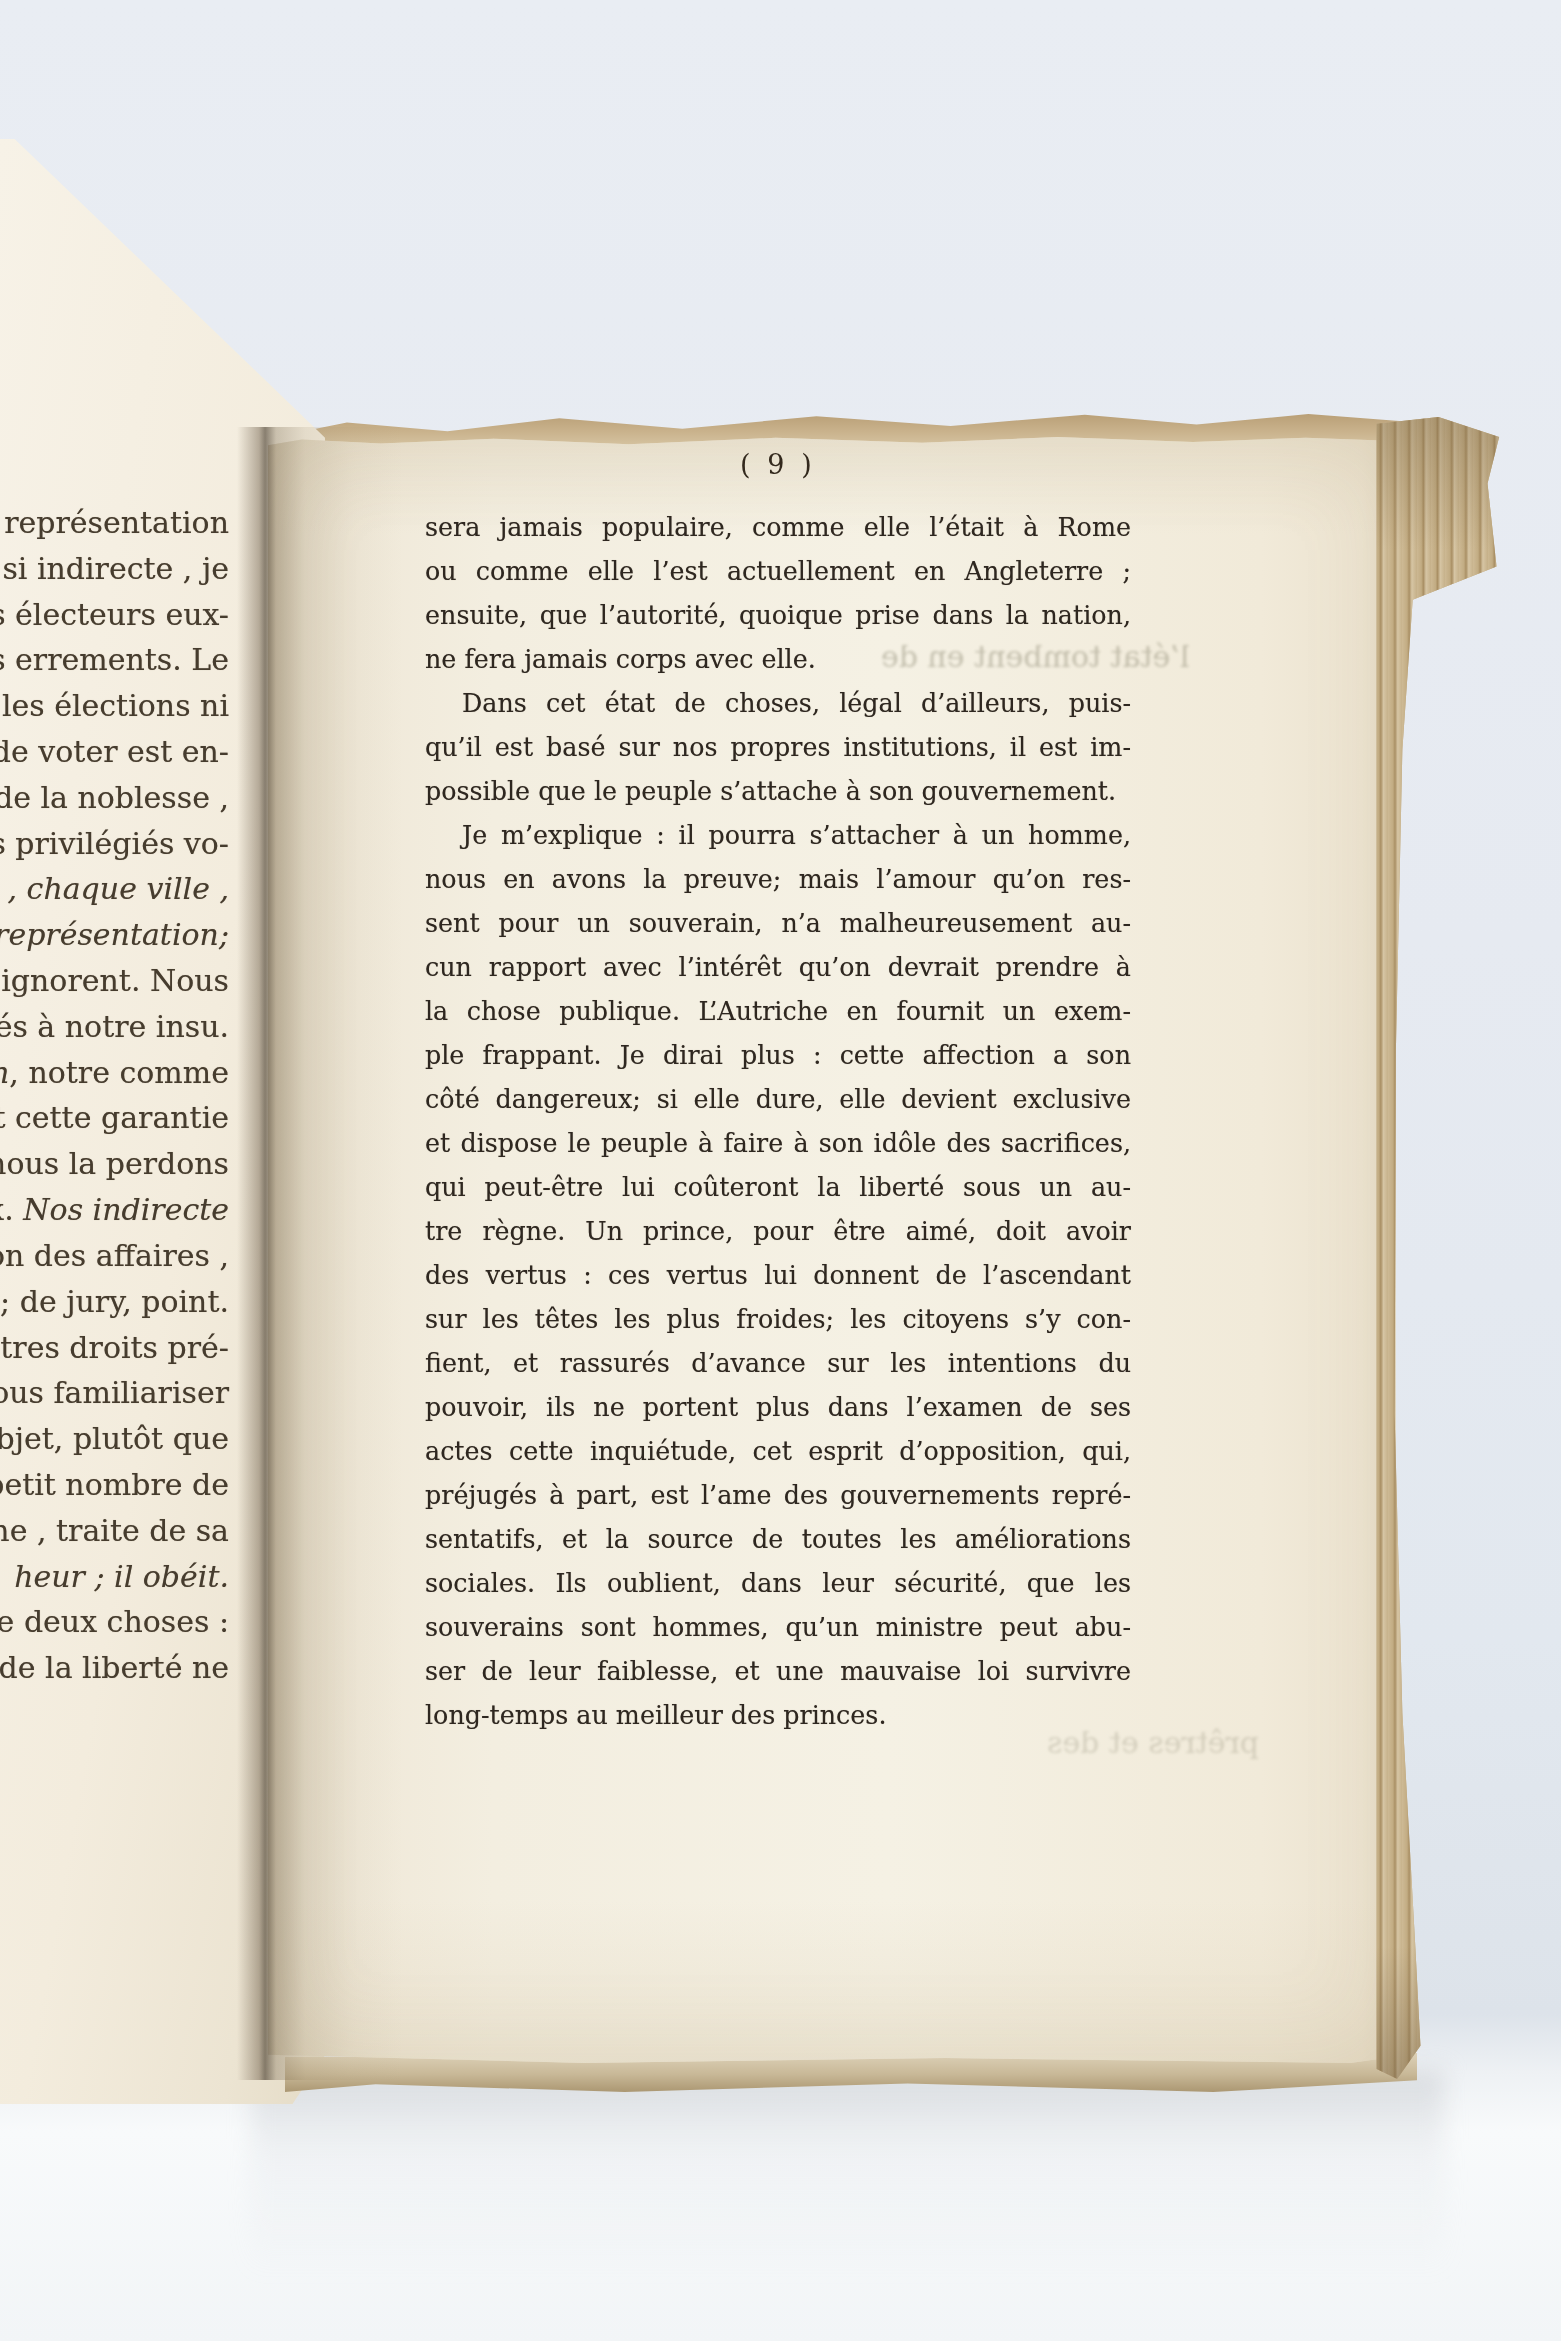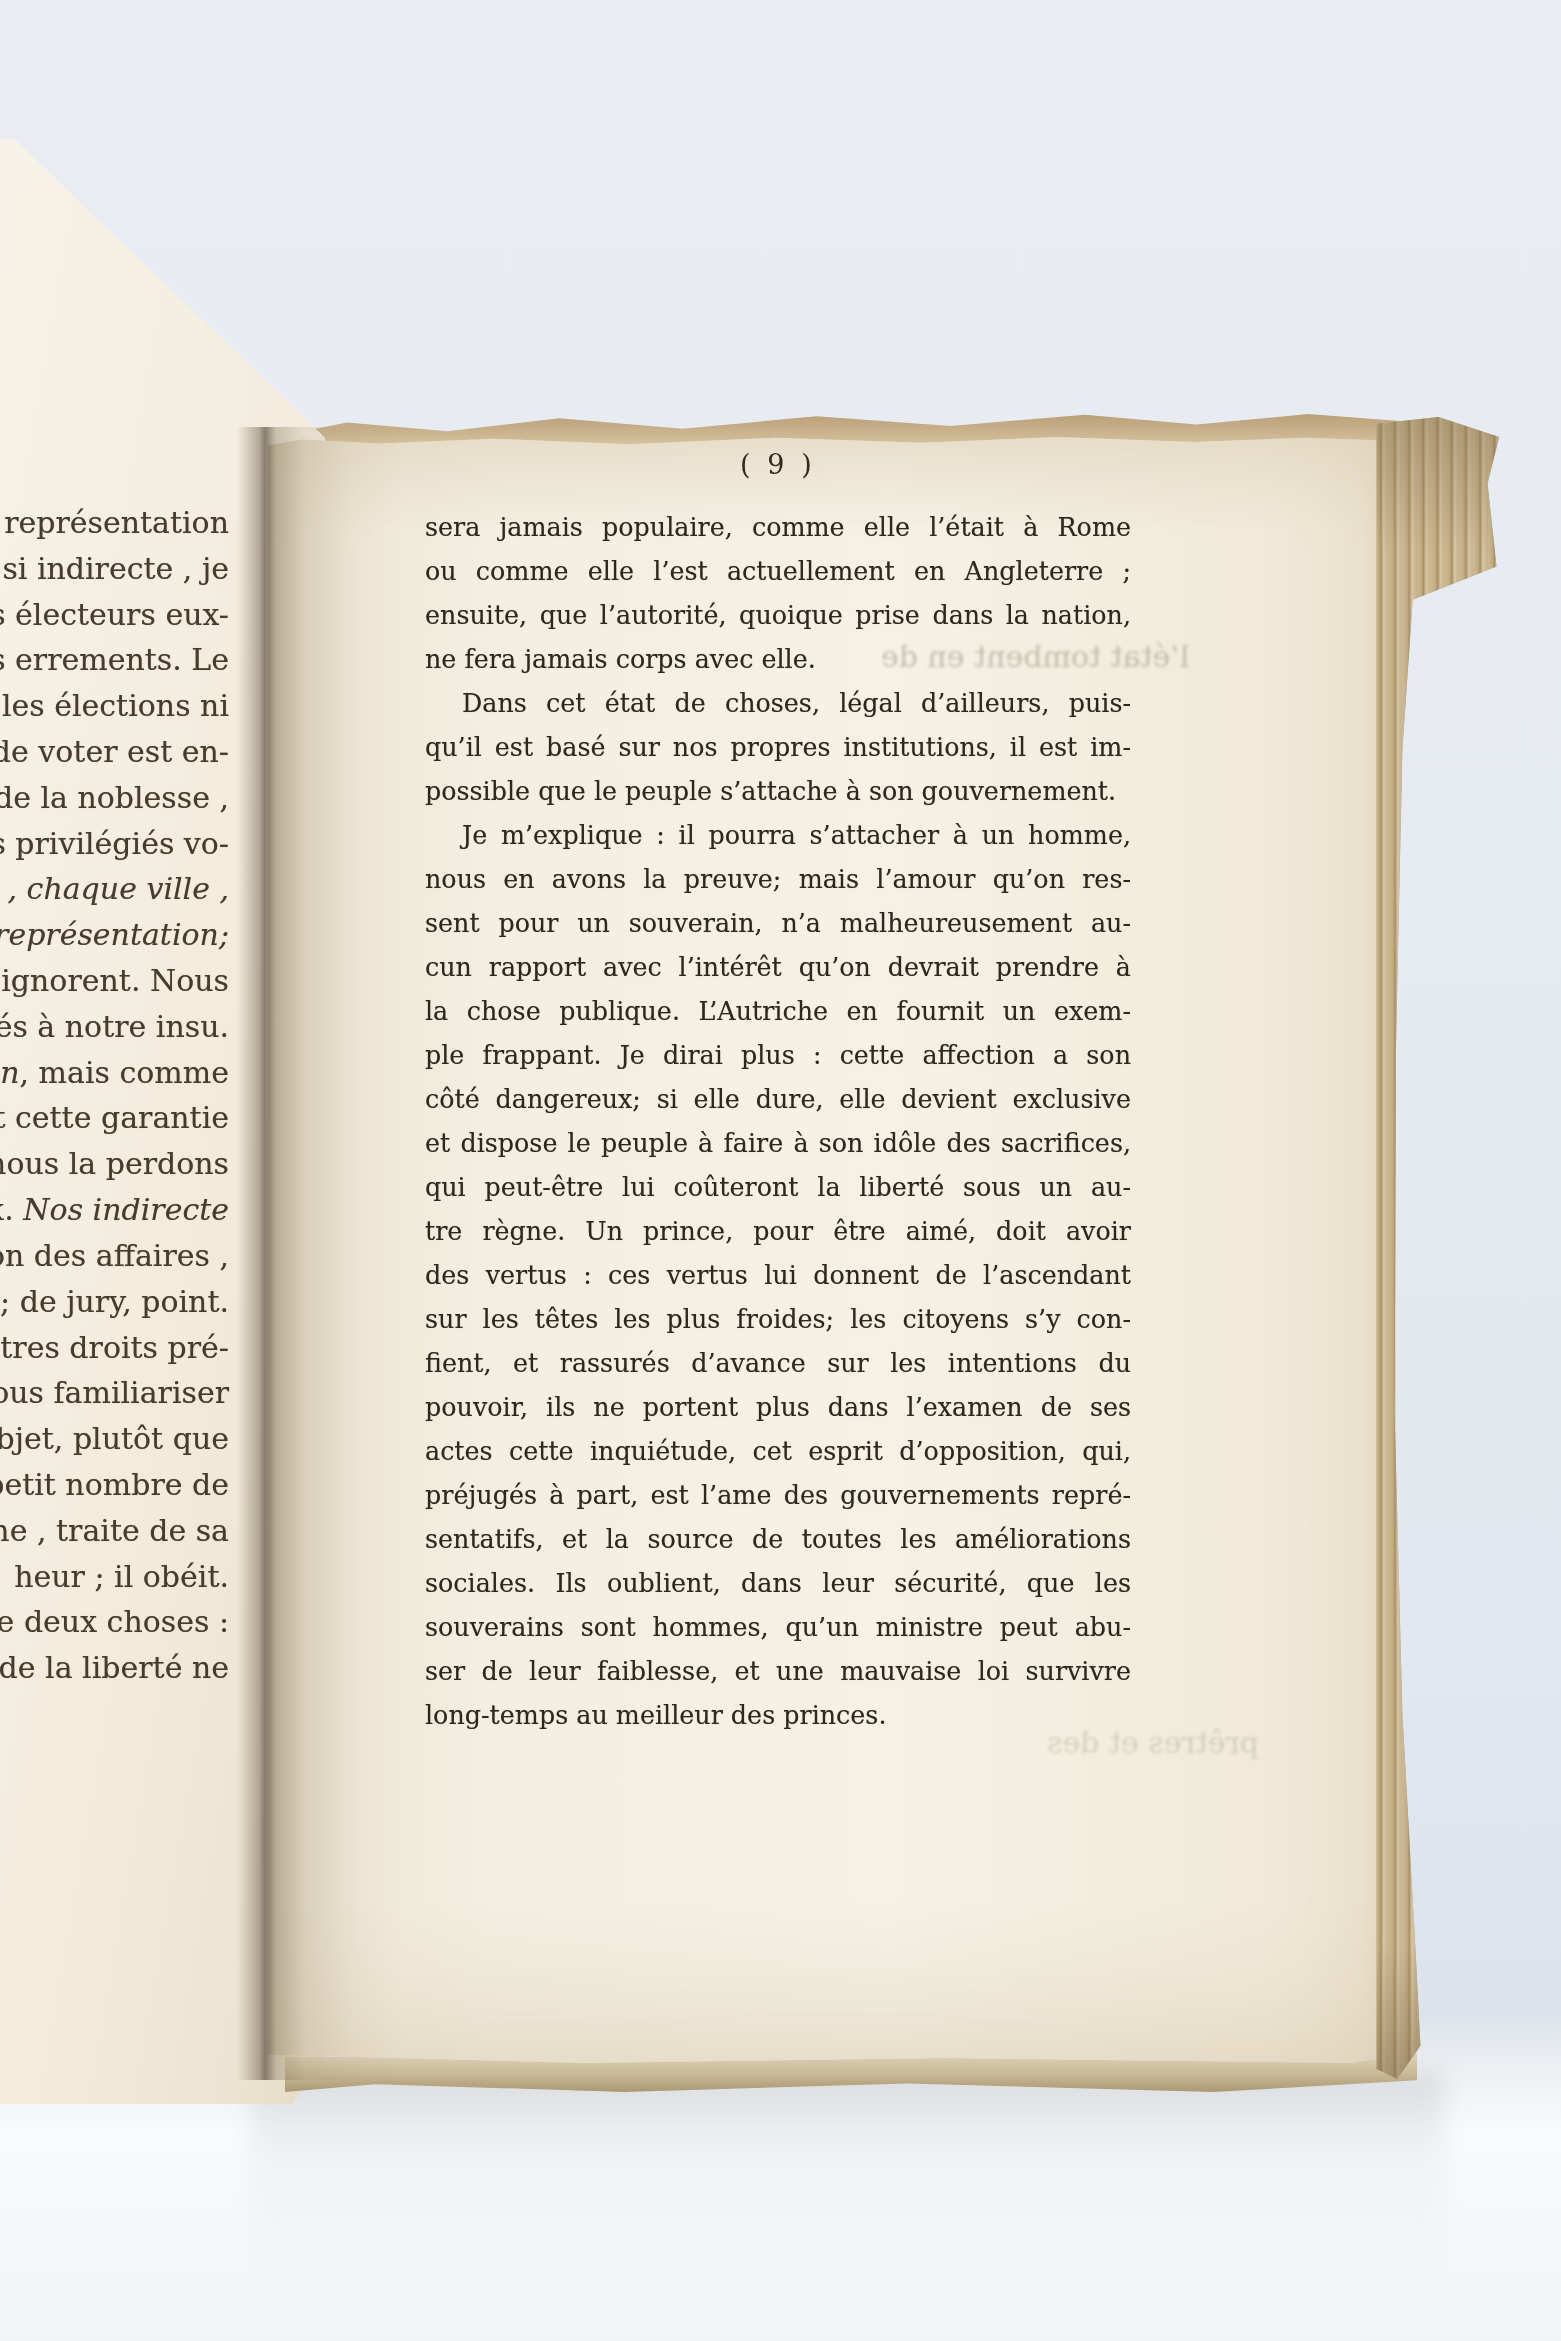--- a/index.html
+++ b/index.html
@@ -71,32 +71,32 @@
       <div class="left-line" style="top: 458px;"><span>que nos électeurs eux-</span></div>
       <div class="left-line" style="top: 503px;"><span>vre les errements. Le</span></div>
       <div class="left-line" style="top: 549px;"><span>dans les élections ni</span></div>
       <div class="left-line" style="top: 595px;"><span>droit de voter est en-</span></div>
       <div class="left-line" style="top: 641px;"><span>ne et de la noblesse ,</span></div>
       <div class="left-line" style="top: 687px;"><span>ue les privilégiés vo-</span></div>
       <div class="left-line" style="top: 732px;"><span class="it">ince , chaque ville ,</span></div>
       <div class="left-line" style="top: 778px;"><span class="it">sa représentation;</span></div>
       <div class="left-line" style="top: 824px;"><span>yens l’ignorent. Nous</span></div>
       <div class="left-line" style="top: 870px;"><span>sentés à notre insu.</span></div>
-      <div class="left-line" style="top: 916px;"><span class="it">ition</span><span>, mais comme</span></div>
+      <div class="left-line" style="top: 916px;"><span class="it">ition</span><span>, notre comme</span></div>
       <div class="left-line" style="top: 961px;"><span>, et cette garantie</span></div>
       <div class="left-line" style="top: 1007px;"><span>, nous la perdons</span></div>
       <div class="left-line" style="top: 1053px;"><span>x. </span><span class="it">Nos indirecte</span></div>
       <div class="left-line" style="top: 1099px;"><span>ction des affaires ,</span></div>
       <div class="left-line" style="top: 1145px;"><span>es ; de jury, point.</span></div>
       <div class="left-line" style="top: 1191px;"><span>autres droits pré-</span></div>
       <div class="left-line" style="top: 1236px;"><span>nous familiariser</span></div>
       <div class="left-line" style="top: 1282px;"><span>l’objet, plutôt que</span></div>
       <div class="left-line" style="top: 1328px;"><span>petit nombre de</span></div>
       <div class="left-line" style="top: 1374px;"><span>eine , traite de sa</span></div>
-      <div class="left-line" style="top: 1420px;"><span>heur ; il obéit.</span></div>
+      <div class="left-line" style="top: 1420px; font-style: italic;"><span>heur ; il obéit.</span></div>
       <div class="left-line" style="top: 1465px;"><span>ulte deux choses :</span></div>
       <div class="left-line" style="top: 1511px;"><span>ce de la liberté ne</span></div>
     </div>
 
   <div class="bottom-stack"></div>
 
   <div class="right-page">
     <div class="show-through st-0">l’état tombent en de</div>
     <div class="show-through st-1">prêtres et des</div>
     <div class="folio">( 9 )</div>

